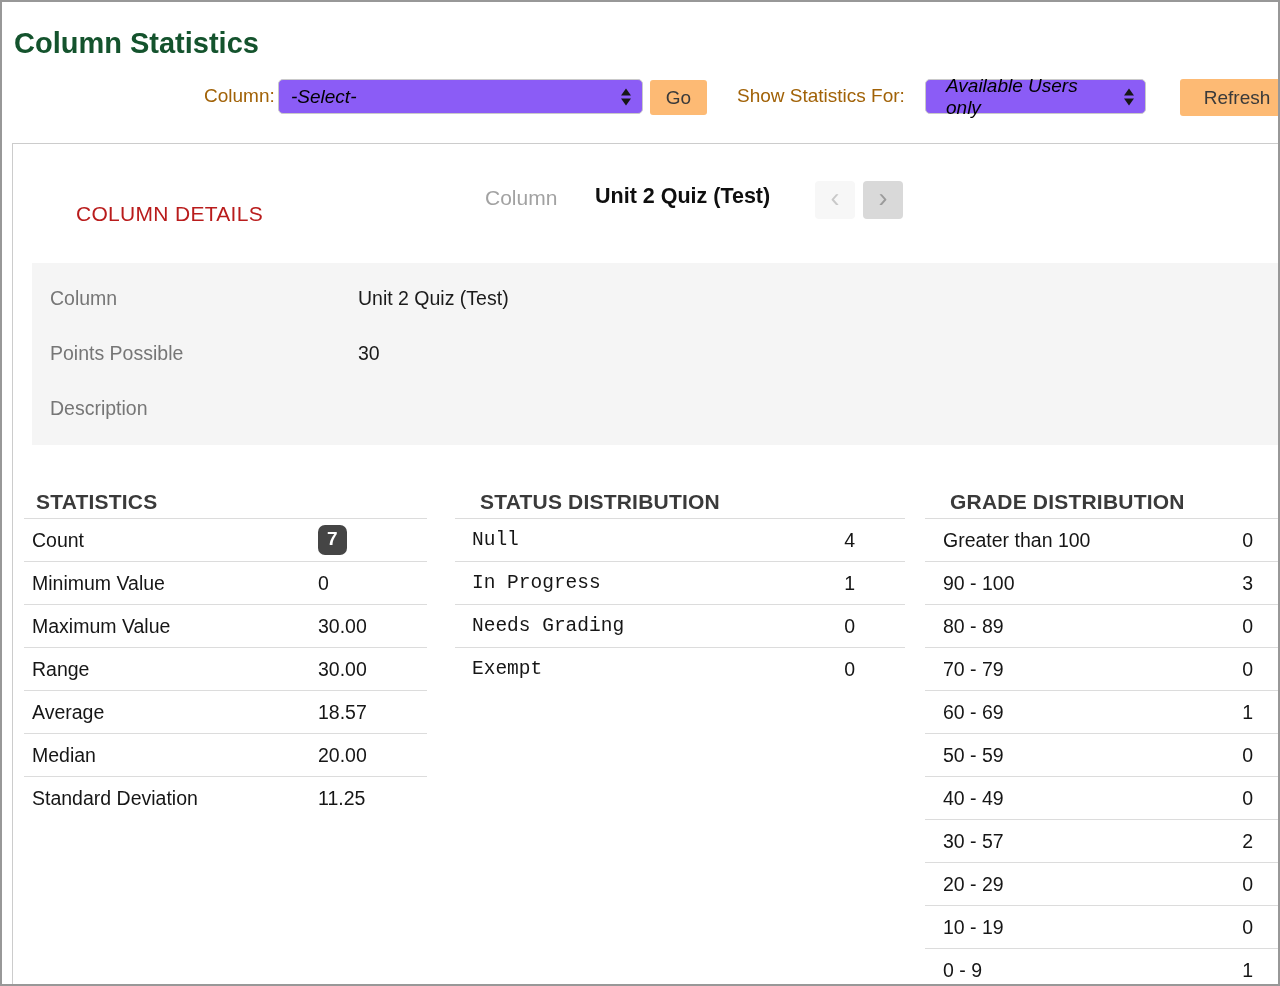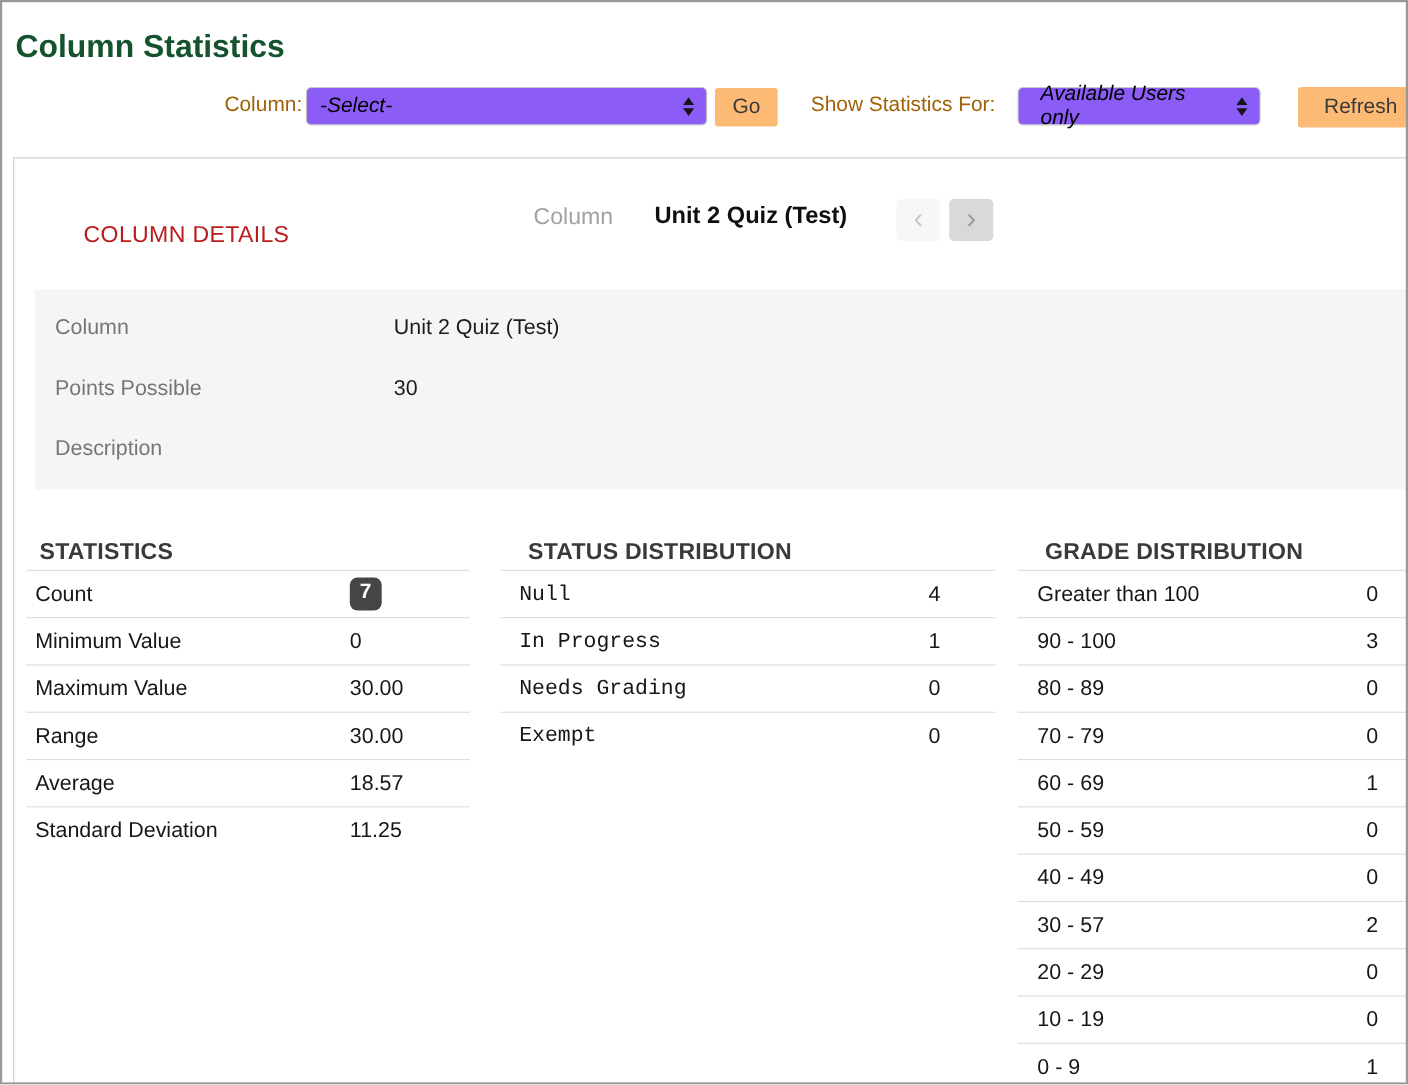--- a/index.html
+++ b/index.html
@@ -181,20 +181,24 @@
   </div>
   <div class="trow">
     <span class="tlabel">Range</span>
     <span class="tvalue">30.00</span>
   </div>
   <div class="trow">
     <span class="tlabel">Average</span>
     <span class="tvalue">18.57</span>
   </div>
   <div class="trow">
+    <span class="tlabel">Median</span>
+    <span class="tvalue">20.00</span>
+  </div>
+  <div class="trow">
     <span class="tlabel">Standard Deviation</span>
     <span class="tvalue">11.25</span>
   </div>
 </div>
 
 <div class="table" id="status-table">
   <div class="trow">
     <span class="tlabel">Null</span>
     <span class="tvalue">4</span>
   </div>

